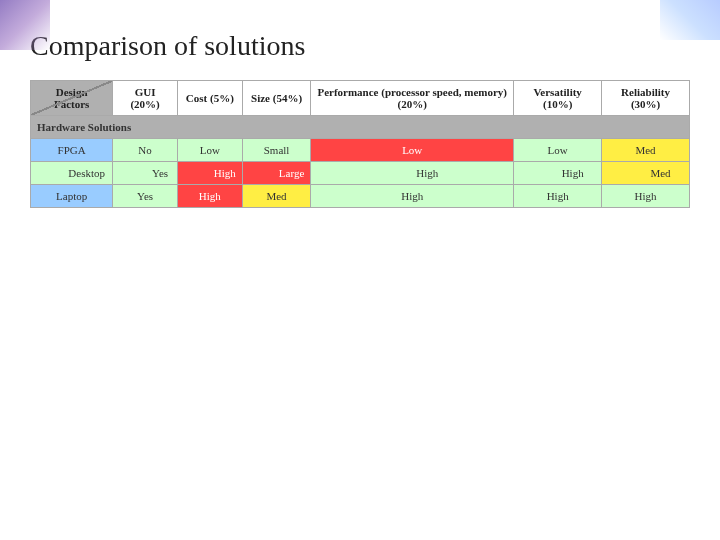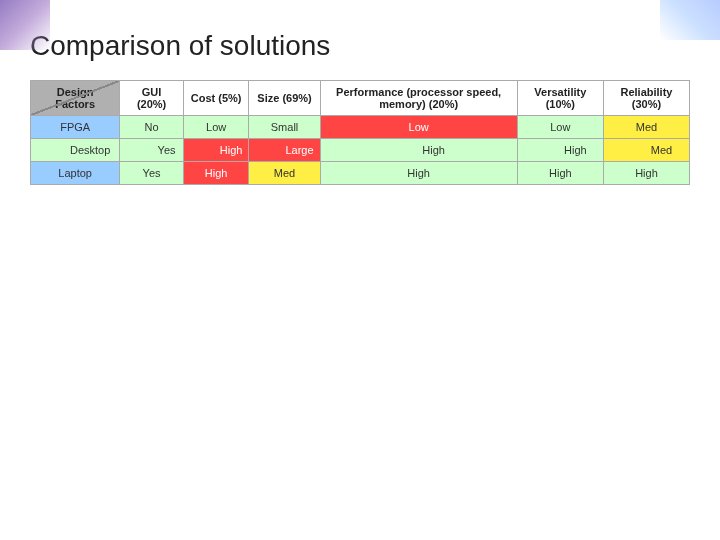--- a/index.html
+++ b/index.html
@@ -8,20 +8,21 @@
       height: 540px;
       background: white;
       font-family: Arial, sans-serif;
       overflow: hidden;
     }
     .page {
       width: 720px;
       height: 540px;
       padding: 20px 30px;
       position: relative;
+      font-family: Liberation Serif, serif;
     }
     
     .corner-tl {
       position: absolute;
       top: 0; left: 0;
       width: 50px; height: 50px;
       background: linear-gradient(135deg, #6644aa 0%, #aa88cc 50%, transparent 100%);
       opacity: 0.7;
     }
     .corner-tr {
@@ -106,28 +107,33 @@
   <h1>Comparison of solutions</h1>
 
   <table>
     <thead>
       <tr class="header-row">
         <th class="diag-cell">
           <span>Design Factors</span>
         </th>
         <th>GUI (20%)</th>
         <th>Cost (5%)</th>
-        <th>Size (69%)</th>
+        <th>Size (54%)</th>
         <th>Performance (processor speed, memory) (20%)</th>
         <th>Versatility (10%)</th>
         <th>Reliability (30%)</th>
       </tr>
     </thead>
     <tbody>
 
+      <tr class="hardware-row">
+        <td class="col-design" colspan="7">
+          <span>Hardware Solutions</span>
+        </td>
+      </tr>
 
       <tr class="row-fpga">
         <td class="blue">FPGA</td>
         <td class="lgreen">No</td>
         <td class="lgreen">Low</td>
         <td class="lgreen">Small</td>
         <td class="red">Low</td>
         <td class="lgreen">Low</td>
         <td class="yellow">Med</td>
       </tr>

